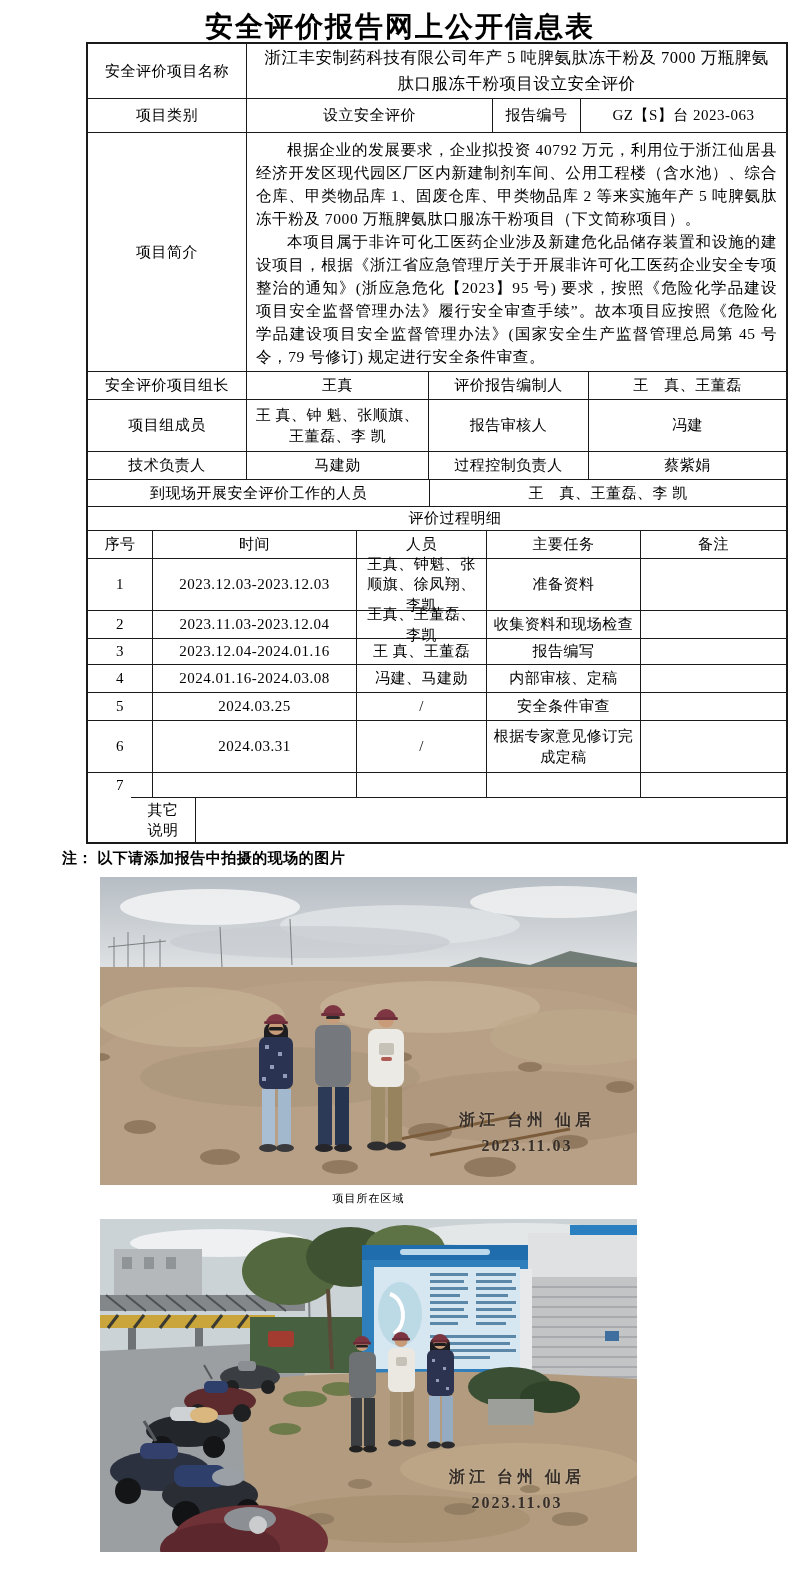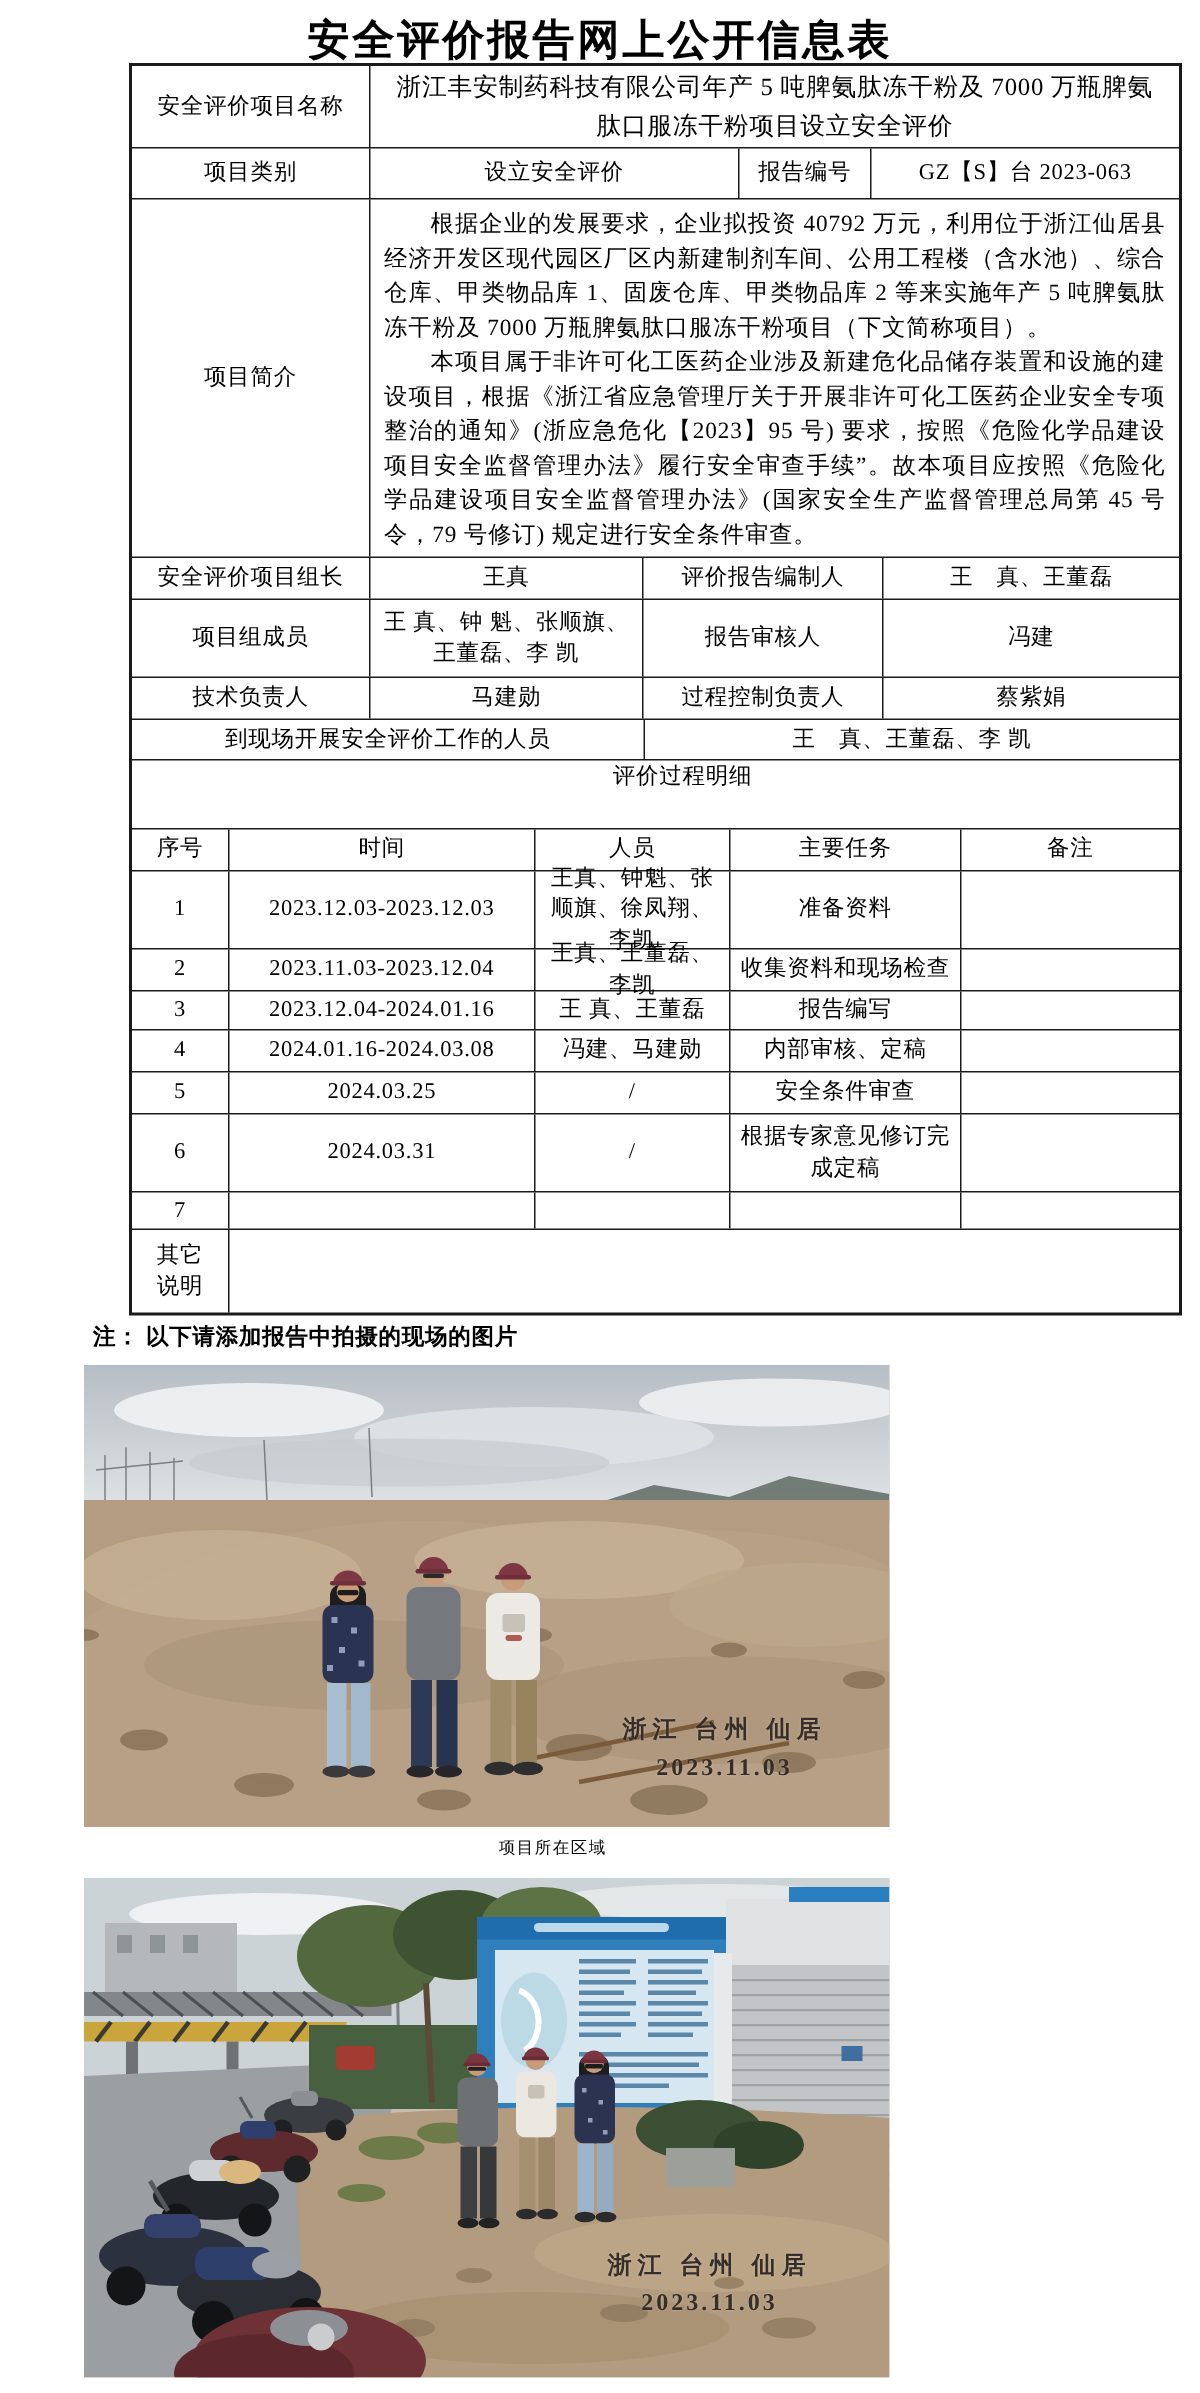--- a/index.html
+++ b/index.html
@@ -24,33 +24,33 @@
   .colC { width:160px; flex:0 0 160px; }
   .wideL { width:341px; flex:0 0 341px; }
   .c1 { width:64px; flex:0 0 64px; }
   .c2 { width:204px; flex:0 0 204px; }
   .c3 { width:130px; flex:0 0 130px; }
   .c4 { width:154px; flex:0 0 154px; }
 
   .r1 { height:54px; } .r1 .cell.value { font-size:16.5px; line-height:26px; padding:2px 12px; }
   .r2 { height:34px; }
   .r4 { height:28px;justify-content:space-between; } .r5 { height:52px;justify-content:space-between; } .r6 { height:28px; } .r7 { height:27px; }
-  .rsec { height:24px;padding-left:36px; } .rhead { height:28px;margin-top:22px; }
+  .rsec { height:24px;padding-left:36px; } .rhead { height:28px; }
   .p1 { height:52px; } .p2 { height:28px; } .p3 { height:26px; } .p4 { height:28px; }
   .p5 { height:28px; } .p6 { height:52px; } .p7 { height:25px; }
-  .rother { height:56px; }
+  .rother { height:45px;margin-left:43px; }
 
   .summary { display:block; text-align:justify; padding:5px 9px 3px 9px; }
   .summary p { font-size:15.5px; line-height:23px; text-indent:2em; letter-spacing:0.6px; }
 
   .prewrap { white-space:pre-line; }
 
   .note { margin:5px 0 6px 62px; font-size:15px; font-weight:bold; letter-spacing:0.5px; height:22px; }
 
-  .photo { position:relative; margin-left:56px; width:537px; background:#c8beb0; overflow:hidden; }
+  .photo { position:relative; margin-left:100px; width:537px; background:#c8beb0; overflow:hidden; }
   .photo1 { height:308px; }
   .photo2 { height:333px; margin-top:7px; }
   .photo svg { position:absolute; left:0; top:0; width:100%; height:100%; display:block; }
   .wm { position:absolute; text-align:center; color:#362e28; font-weight:bold;
         text-shadow:0 0 2px rgba(235,225,210,0.35); }
   .wm .loc { font-size:16px; letter-spacing:4px; }
   .wm .date { font-size:16px; letter-spacing:2px; margin-top:6px; }
   .photo1 .wm { right:42px; bottom:30px; }
   .photo2 .wm { right:52px; bottom:40px; }
 

